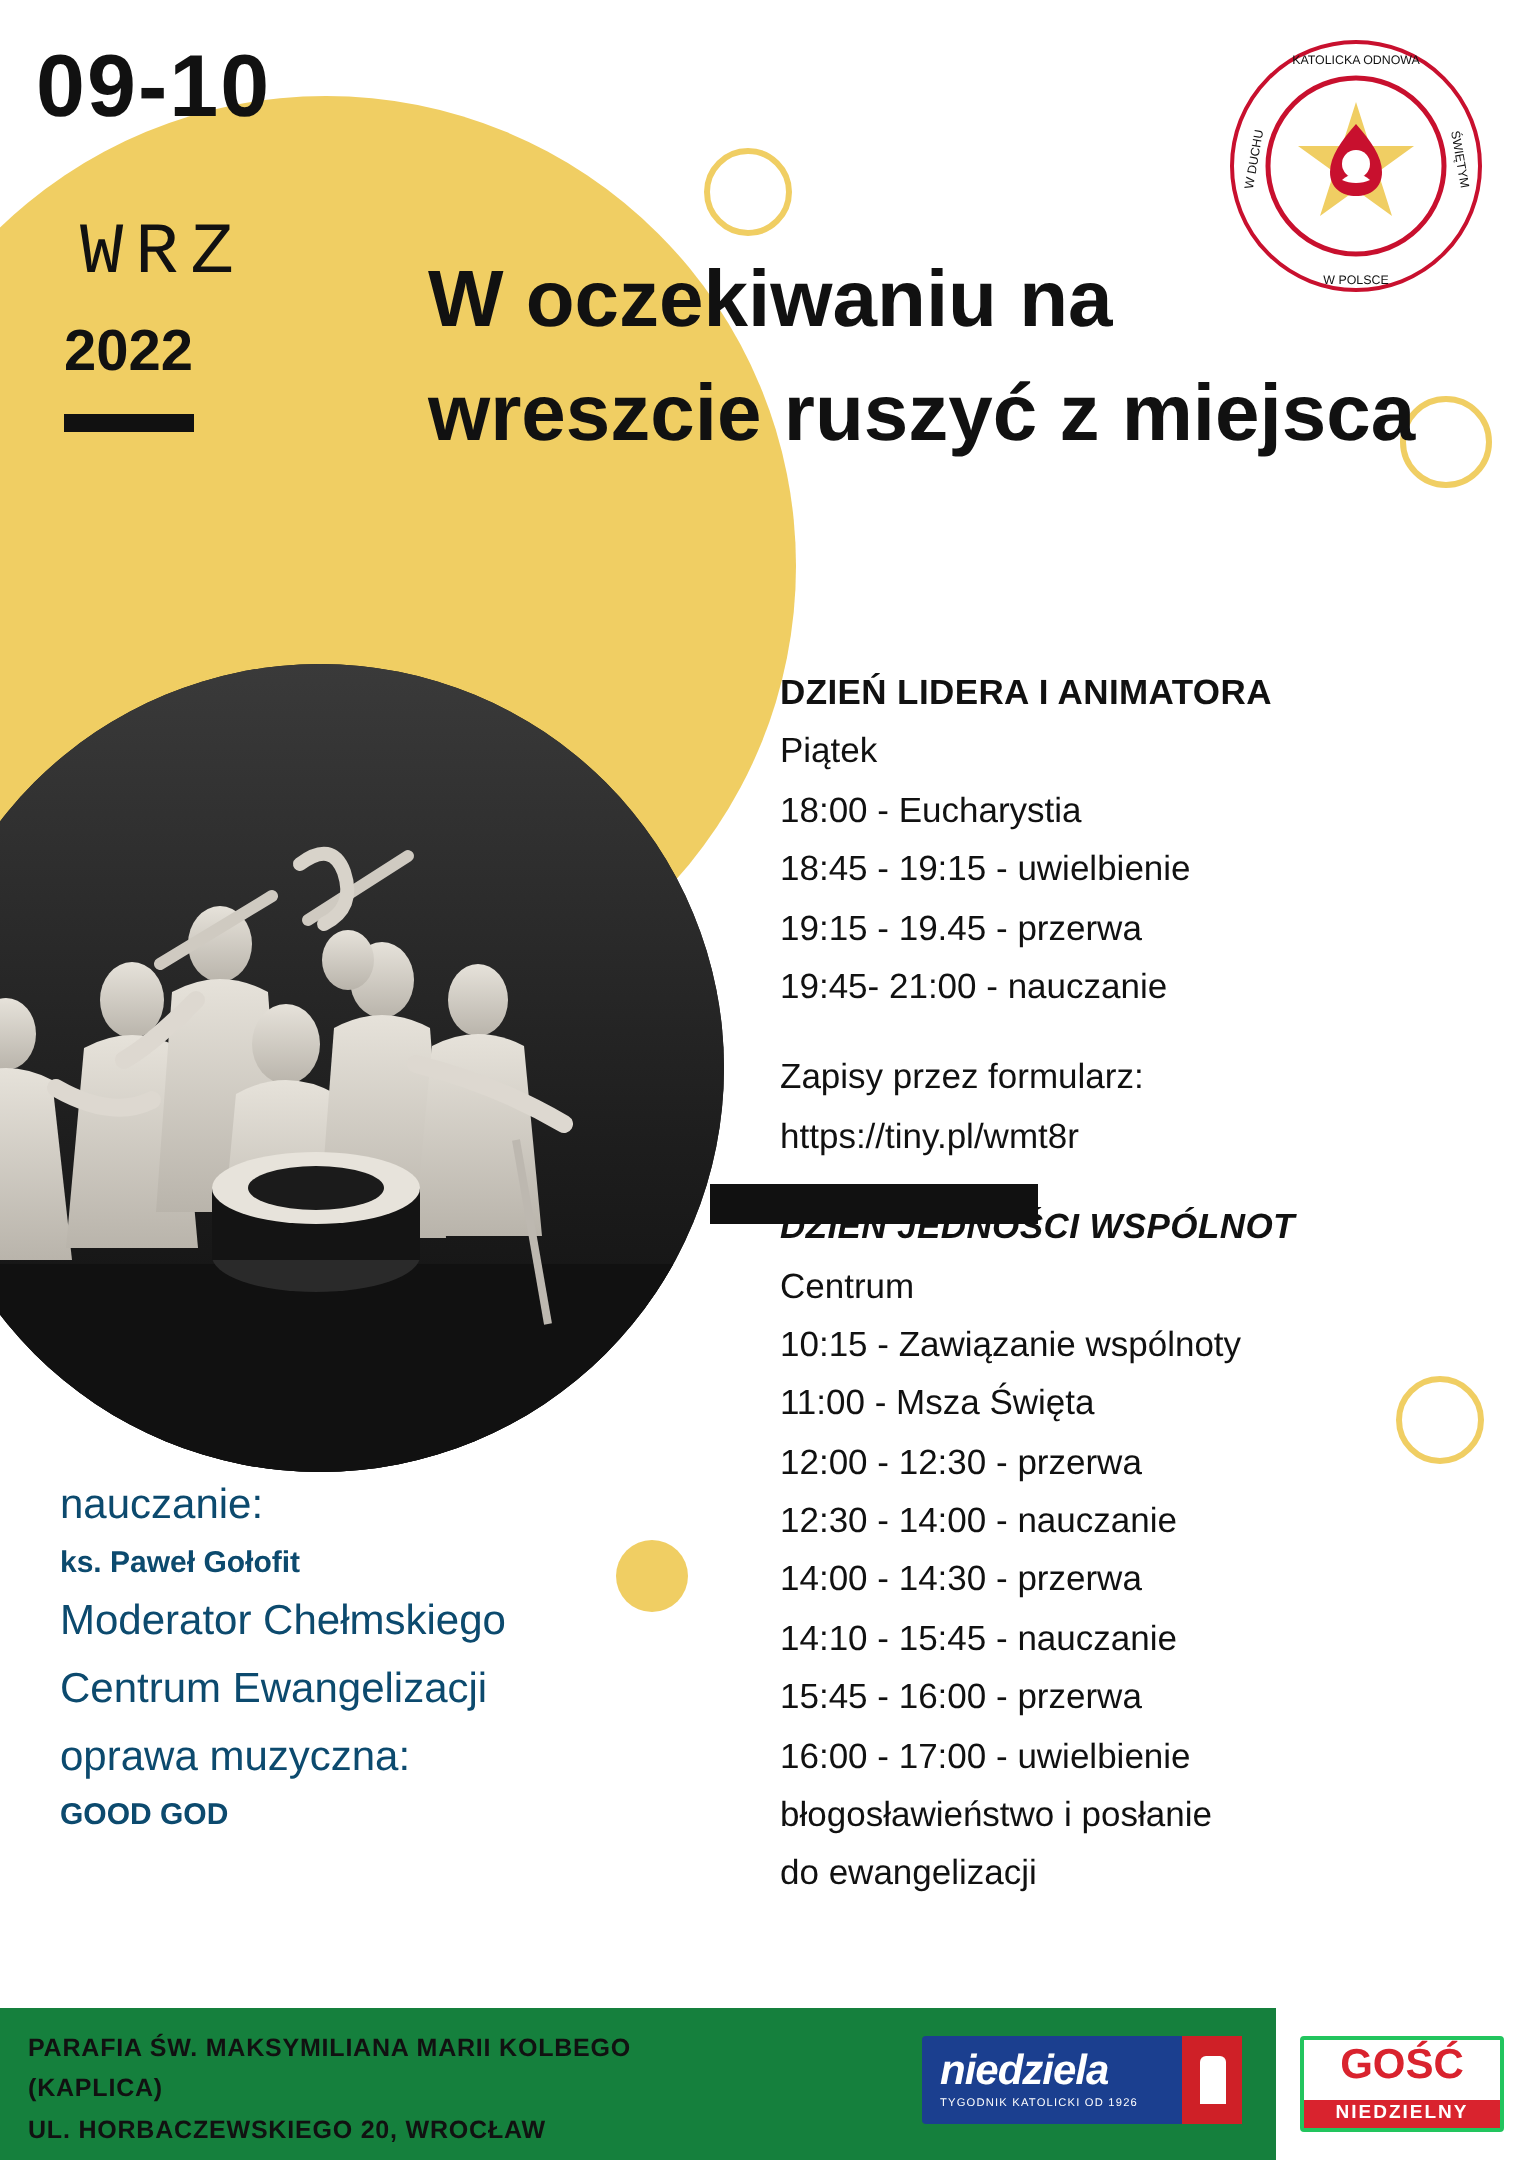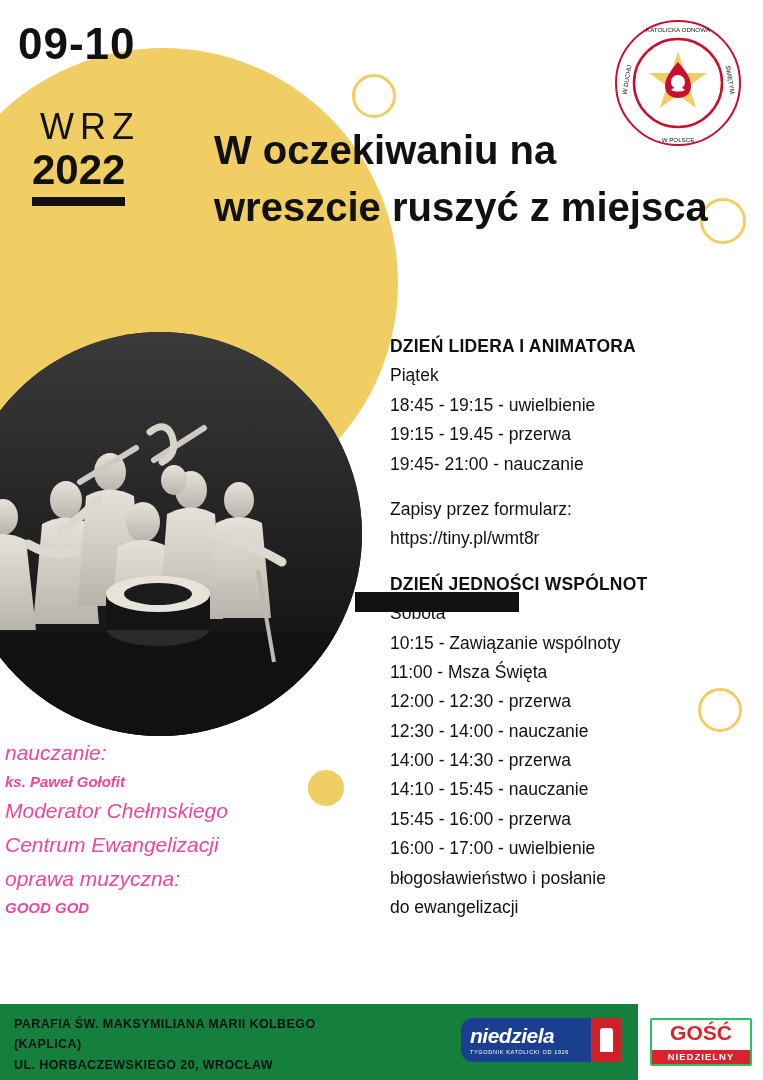--- a/index.html
+++ b/index.html
@@ -113,29 +113,31 @@
     line-height: 1;
     color: #111;
   }
   .date-month {
     font-size: 36px;
     letter-spacing: 6px;
     font-weight: 400;
     color: #111;
     margin-top: 40px;
     margin-left: 22px;
+    font-family: Liberation Mono, monospace;
   }
   .date-year {
-    font-size: 42px;
-    font-weight: bold;
-    color: #111;
+    font-size: 29px;
+    font-weight: bold;
+    color: #111;
+    margin-top: 14px;
     margin-left: 14px;
     display: inline-block;
     border-bottom: 9px solid #111;
-    padding-bottom: 5px;
+    padding-bottom: 16px;
     line-height: 1.05;
   }
 
   
   .title {
     position: absolute;
     left: 214px;
     top: 122px;
     width: 540px;
     z-index: 5;
@@ -158,45 +160,45 @@
     font-size: 17.5px;
     line-height: 1.68;
     color: #111;
   }
   .sched-head {
     font-weight: bold;
     letter-spacing: 0.2px;
   }
   .sched-head-italic {
     font-weight: bold;
+    font-style: italic;
     letter-spacing: 0.2px;
   }
   .sched-line { white-space: nowrap; }
   .sched-gap { height: 16px; }
   .blackbar {
     position: absolute;
     left: 355px;
     top: 592px;
     width: 164px;
     height: 20px;
     background: #111;
     z-index: 6;
   }
 
   
   .left-text {
     position: absolute;
-    left: 5px;
+    left: 30px;
     top: 736px;
     width: 350px;
     z-index: 5;
     font-size: 21px;
     line-height: 1.62;
-    color: #ec4899;
-    font-style: italic;
+    color: #0c4a6e;
   }
   .left-text .strong {
     font-weight: bold;
     font-size: 15px;
   }
 
   
   .footer {
     position: absolute;
     left: 0;
@@ -217,21 +219,21 @@
     color: #111;
   }
   .badge-niedziela {
     position: absolute;
     left: 461px;
     top: 14px;
     width: 160px;
     height: 44px;
     background: #1b3f8f;
     color: #fff;
-    border-radius: 12px;
+    border-radius: 2px;
   }
   .badge-niedziela .bn-main {
     position: absolute;
     left: 9px;
     top: 6px;
     font-size: 21px;
     font-weight: bold;
     font-style: italic;
     letter-spacing: -0.5px;
   }
@@ -393,33 +395,34 @@
       <g stroke="#bdb8b0" stroke-width="4">
         <path d="M300 238 L316 330"></path>
         <path d="M36 266 L30 340"></path>
       </g>
     </svg>
   </div>
 
   <div class="schedule">
     <div class="sched-head">DZIEŃ LIDERA I ANIMATORA</div>
     <div class="sched-line">Piątek</div>
+    <div class="sched-line">18:00 - Eucharystia</div>
     <div class="sched-line">18:45 - 19:15 - uwielbienie</div>
     <div class="sched-line">19:15 - 19.45 - przerwa</div>
     <div class="sched-line">19:45- 21:00 - nauczanie</div>
 
     <div class="sched-gap"></div>
 
     <div class="sched-line">Zapisy przez formularz:</div>
     <div class="sched-line">https://tiny.pl/wmt8r</div>
 
     <div class="sched-gap"></div>
 
     <div class="sched-head-italic">DZIEŃ JEDNOŚCI WSPÓLNOT</div>
-    <div class="sched-line">Sobota</div>
+    <div class="sched-line">Centrum</div>
     <div class="sched-line">10:15 - Zawiązanie wspólnoty</div>
     <div class="sched-line">11:00 - Msza Święta</div>
     <div class="sched-line">12:00 - 12:30 - przerwa</div>
     <div class="sched-line">12:30 - 14:00 - nauczanie</div>
     <div class="sched-line">14:00 - 14:30 - przerwa</div>
     <div class="sched-line">14:10 - 15:45 - nauczanie</div>
     <div class="sched-line">15:45 - 16:00 - przerwa</div>
     <div class="sched-line">16:00 - 17:00 - uwielbienie</div>
     <div class="sched-line">błogosławieństwo i posłanie</div>
     <div class="sched-line">do ewangelizacji</div>

